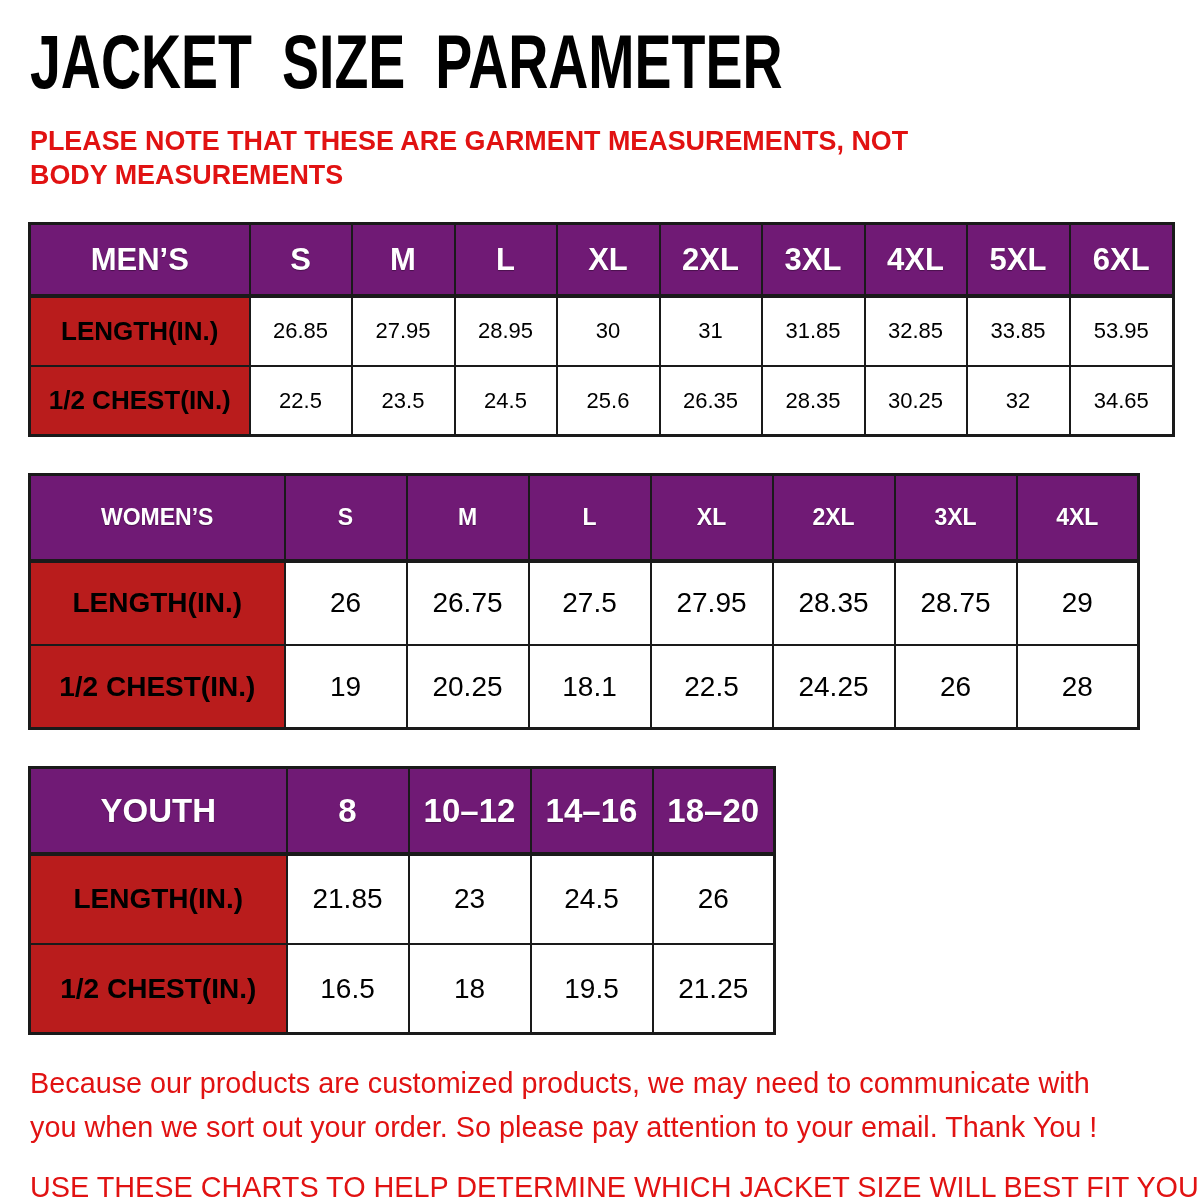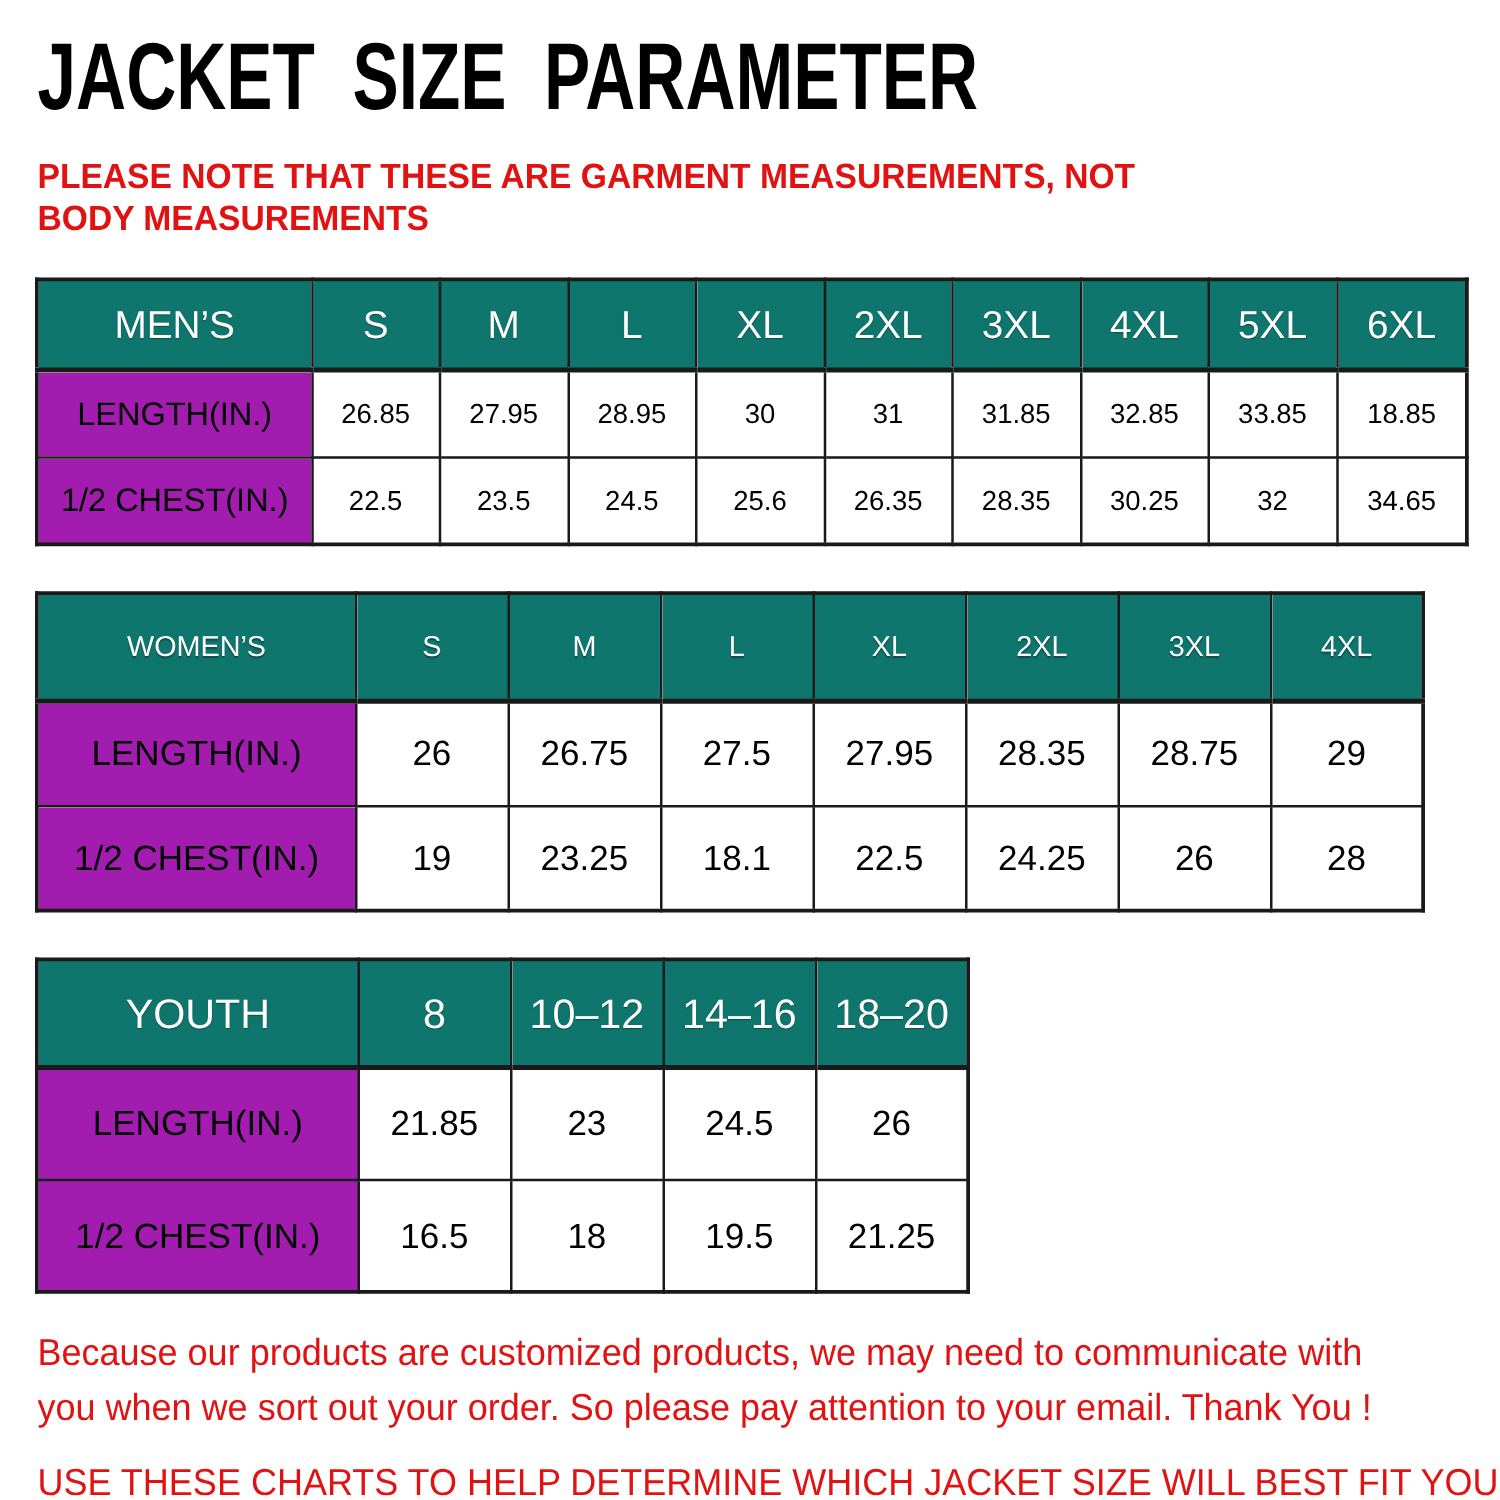--- a/index.html
+++ b/index.html
@@ -44,29 +44,29 @@
     border: 3px solid #1a1a1a;
   }
   table.size-table th, table.size-table td {
     border: 2px solid #1a1a1a;
     text-align: center;
     vertical-align: middle;
     padding: 0;
     overflow: hidden;
   }
   table.size-table thead th {
-    background: #0f766e;
+    background: #701a75;
     color: #ffffff;
-    font-weight: normal;
+    font-weight: bold;
     border-bottom-width: 4px;
     text-shadow: 0 1px 1px rgba(0,0,0,0.35);
   }
   table.size-table tbody th {
-    background: #a21caf;
-    font-weight: normal;
+    background: #b91c1c;
+    font-weight: bold;
   }
 
   
   table.mens { margin: 30px 0 0 28px; width: 1144px; }
   table.mens thead tr { height: 72px; }
   table.mens tbody tr { height: 70px; }
   table.mens thead th { font-size: 31px; }
   table.mens tbody th { font-size: 26px; }
   table.mens td { font-size: 22px; }
 
@@ -144,21 +144,21 @@
       <tr>
         <th>LENGTH(IN.)</th>
         <td>26.85</td>
         <td>27.95</td>
         <td>28.95</td>
         <td>30</td>
         <td>31</td>
         <td>31.85</td>
         <td>32.85</td>
         <td>33.85</td>
-        <td>18.85</td>
+        <td>53.95</td>
       </tr>
       <tr>
         <th>1/2 CHEST(IN.)</th>
         <td>22.5</td>
         <td>23.5</td>
         <td>24.5</td>
         <td>25.6</td>
         <td>26.35</td>
         <td>28.35</td>
         <td>30.25</td>
@@ -198,21 +198,21 @@
         <td>26.75</td>
         <td>27.5</td>
         <td>27.95</td>
         <td>28.35</td>
         <td>28.75</td>
         <td>29</td>
       </tr>
       <tr>
         <th>1/2 CHEST(IN.)</th>
         <td>19</td>
-        <td>23.25</td>
+        <td>20.25</td>
         <td>18.1</td>
         <td>22.5</td>
         <td>24.25</td>
         <td>26</td>
         <td>28</td>
       </tr>
     </tbody>
   </table>
 
   <table class="size-table youth">

